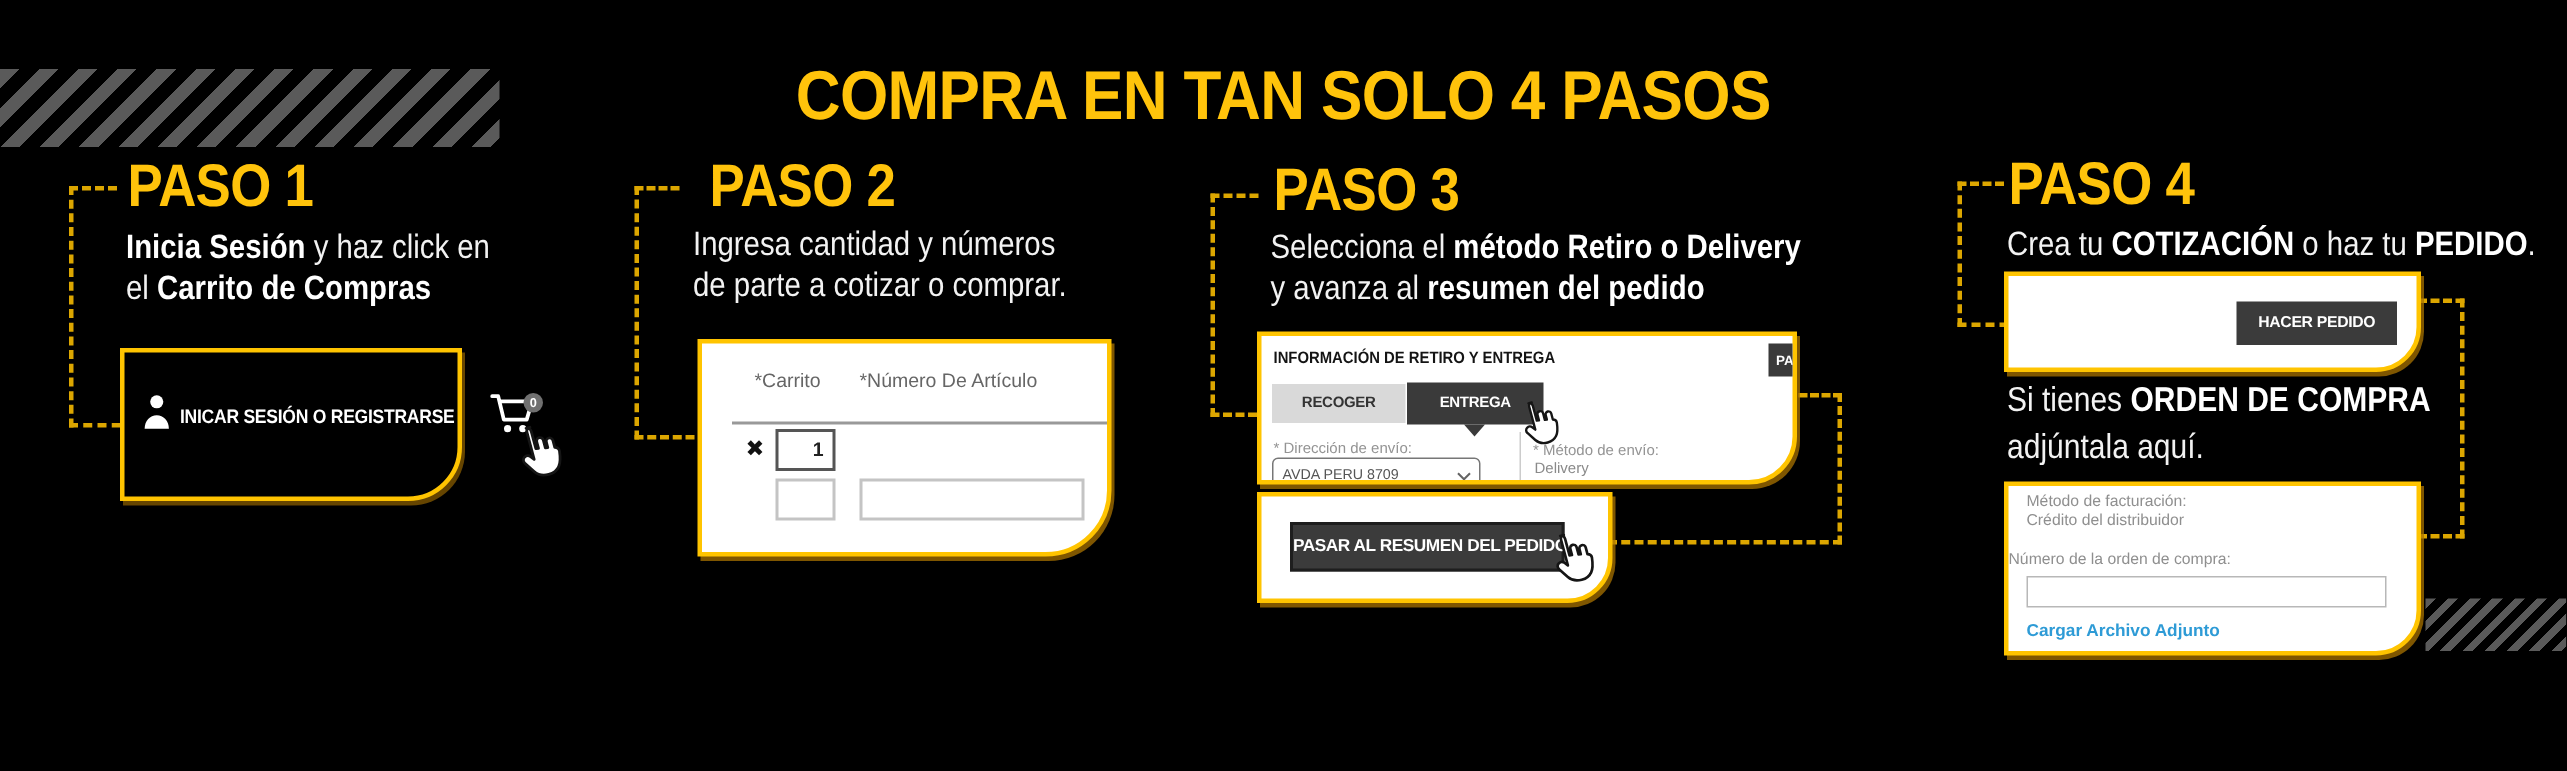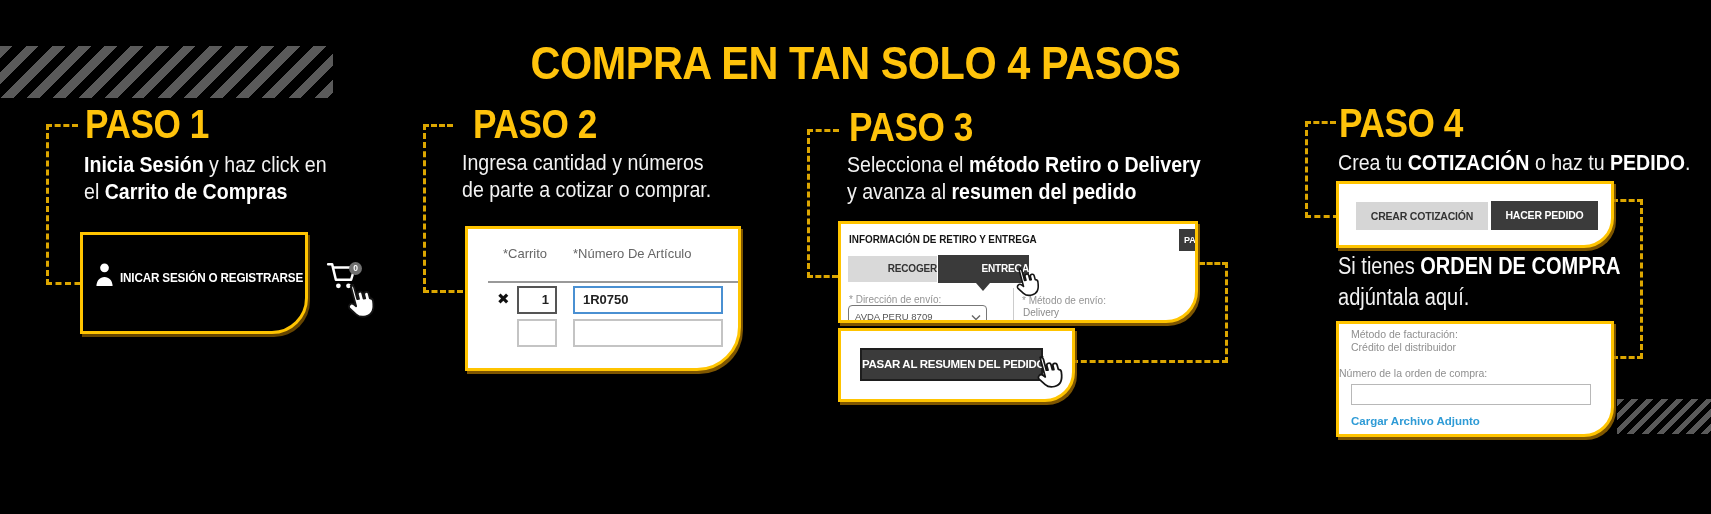--- a/index.html
+++ b/index.html
@@ -75,21 +75,21 @@
   .qty1{left:49px;top:57px;width:40px;height:28px;border:2px solid #555;text-align:right;padding-right:6px;}
   .part1{left:105px;top:57px;width:150px;height:28px;border:2px solid var(--focus-blue);padding-left:8px;}
   .qty2{left:49px;top:90px;width:40px;height:28px;border:2px solid #c4c4c4;}
   .part2{left:105px;top:90px;width:150px;height:28px;border:2px solid #c4c4c4;}
 
   
   .info-h{left:8px;top:9px;font-size:11px;font-weight:bold;color:#141414;white-space:nowrap;
     transform:scaleX(.9);transform-origin:left top;}
   .pa-btn{left:338px;top:5px;width:34px;height:22px;background:var(--dark-btn);color:#fff;
     font-size:9px;font-weight:bold;line-height:22px;padding-left:5px;}
-  .tab{text-align:right;font-weight:bold;font-size:10px;letter-spacing:-.2px;}
+  .tab{text-align:center;font-weight:bold;font-size:10px;letter-spacing:-.2px;}
   .tab-recoger{left:7px;top:32px;width:89px;height:26px;background:#d9d9d9;color:#333;line-height:26px;}
   .tab-entrega{left:97px;top:31px;width:91px;height:28px;background:var(--dark-btn);color:#fff;line-height:28px;}
   .notch{left:135px;top:59px;width:0;height:0;border-left:7px solid transparent;
     border-right:7px solid transparent;border-top:8px solid var(--dark-btn);}
   .hand3a{left:170px;top:41px;width:30px;height:34px;}
   .vdiv{left:172px;top:64px;width:1px;height:40px;background:#ccc;}
   .flabel{font-size:10px;color:#949494;white-space:nowrap;}
   .addr-l{left:8px;top:70px;} .meth-l{left:181px;top:71px;}
   .dropdown{left:7px;top:81px;width:139px;height:24px;border:1.5px solid #777;border-radius:4px;background:#fff;}
   .dropdown .val{position:absolute;left:6px;top:5px;font-size:9.5px;color:#555;white-space:nowrap;}
@@ -175,21 +175,20 @@
     <div class="desc d2">
       <div class="dline"><span>Ingresa cantidad y números</span></div>
       <div class="dline"><span>de parte a cotizar o comprar.</span></div>
     </div>
     <div class="card card2">
       <span class="abs col-h qh">*Carrito</span>
       <span class="abs col-h ph">*Número De Artículo</span>
       <div class="abs sep2"></div>
       <span class="abs xmark">✖</span>
       <div class="inbox qty1">1</div>
-      <div class="inbox part1">1R0750</div>
       <div class="inbox qty2"></div>
       <div class="inbox part2"></div>
     </div>
   </div>
 
   <div>
     <div class="paso-title t3">PASO 3</div>
     <div class="desc d3">
       <div class="dline"><span>Selecciona el </span><b>método Retiro o Delivery</b></div>
       <div class="dline"><span>y avanza al </span><b>resumen del pedido</b></div>
@@ -227,21 +226,20 @@
       </span>
     </div>
   </div>
 
   <div>
     <div class="paso-title t4">PASO 4</div>
     <div class="desc d4">
       <div class="dline"><span>Crea tu </span><b>COTIZACIÓN</b><span> o haz tu </span><b>PEDIDO</b><span>.</span></div>
     </div>
     <div class="card card4a">
-      <div class="crear-btn">CREAR COTIZACIÓN</div>
       <div class="dark-btn hacer-btn">HACER PEDIDO</div>
     </div>
     <div class="desc d4b">
       <div class="dline"><span>Si tienes </span><b>ORDEN DE COMPRA</b></div>
       <div class="dline"><span>adjúntala aquí.</span></div>
     </div>
     <div class="card card4b">
       <span class="abs glabel bl">Método de facturación:</span>
       <span class="abs glabel bv">Crédito del distribuidor</span>
       <span class="abs glabel pol">Número de la orden de compra:</span>

